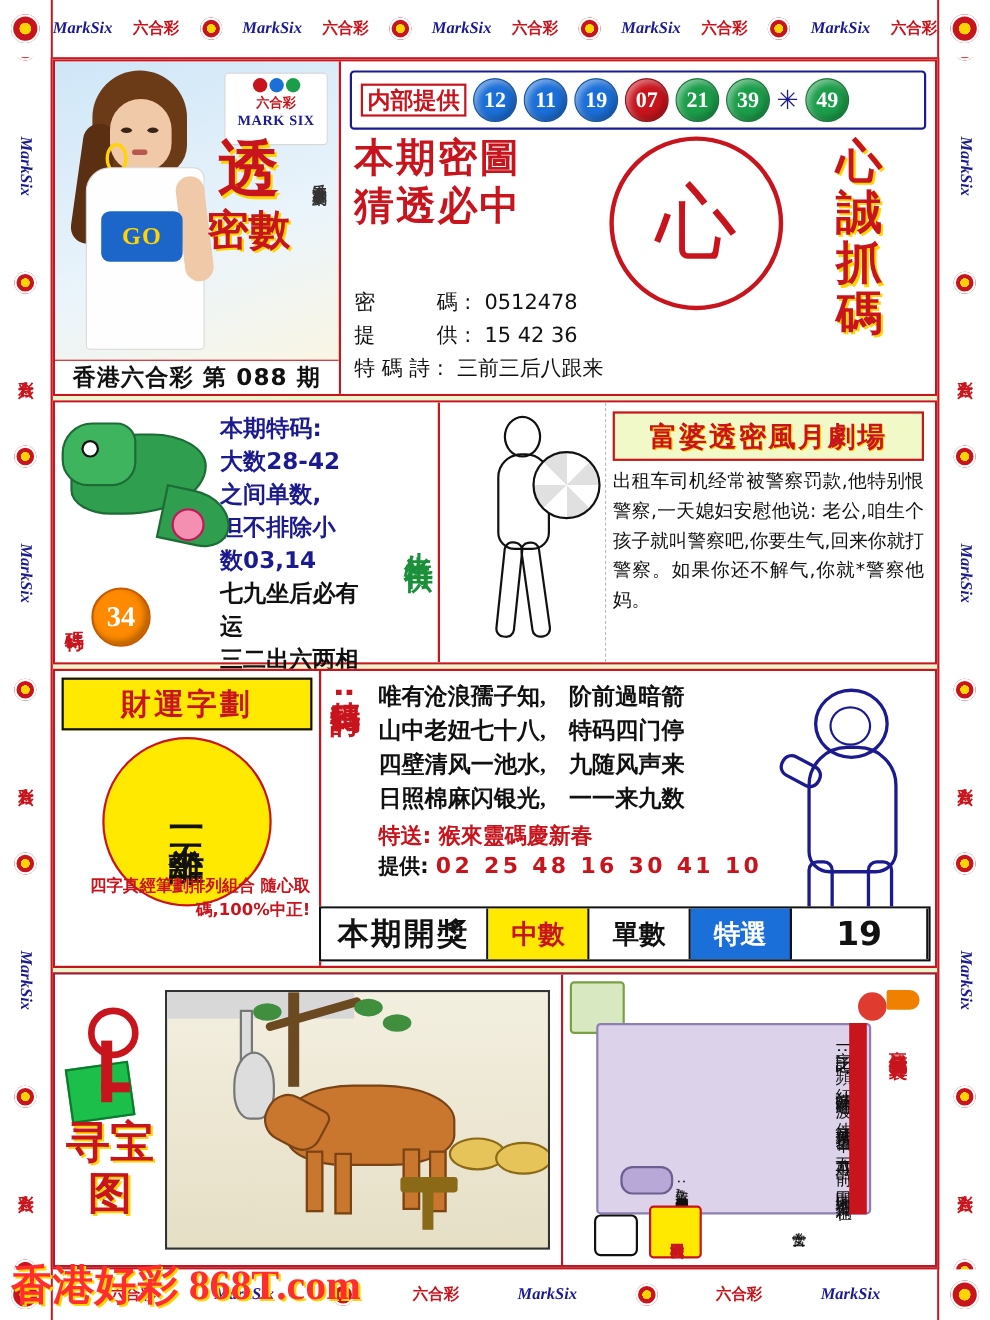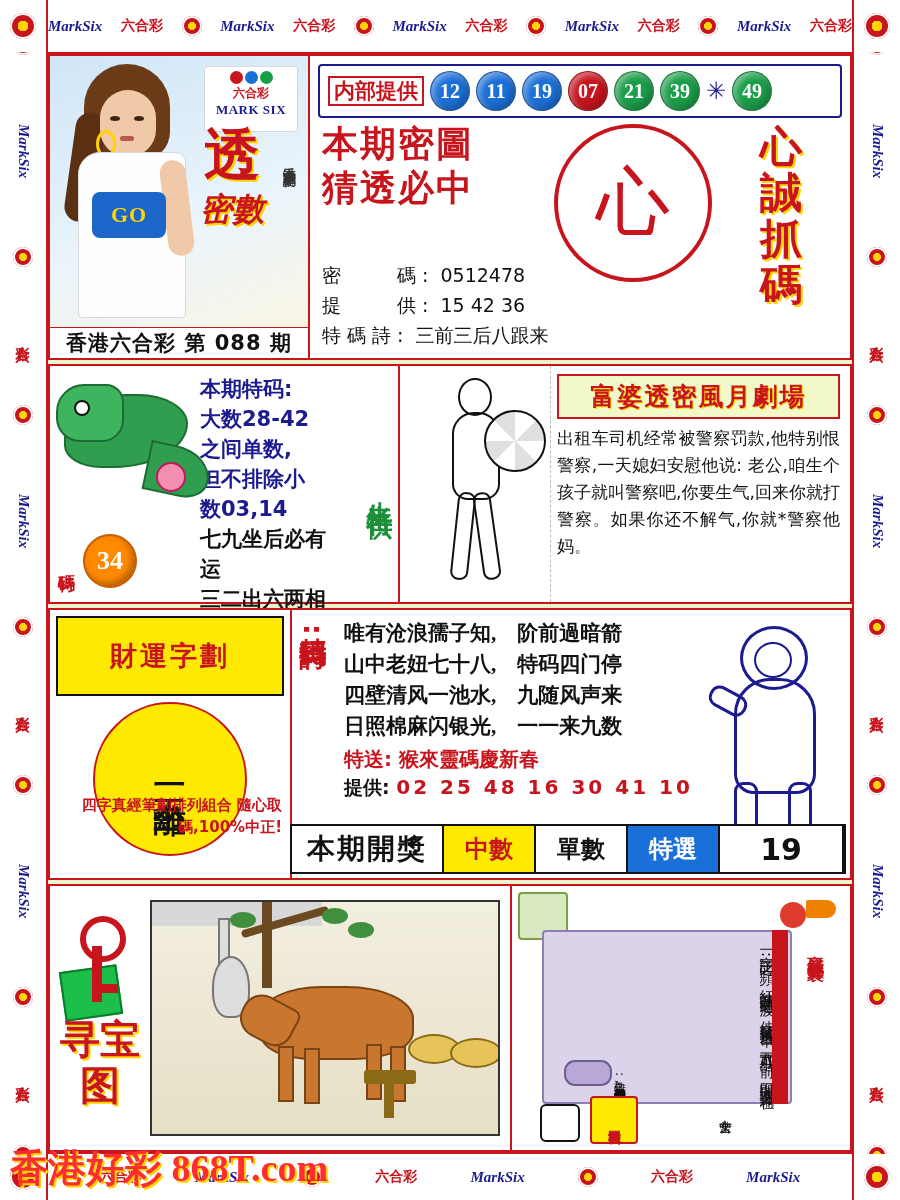--- a/index.html
+++ b/index.html
@@ -79,21 +79,21 @@
   .ms-balls{display:flex;justify-content:center;gap:2px;margin-top:4px;}
   .ms-balls i{width:13px;height:13px;border-radius:50%;display:inline-block;}
   .ms-cn{font-size:12px;color:#c8141c;font-weight:bold;margin-top:1px;}
   .ms-en{font-size:13px;color:#1b1b8f;font-family:"Liberation Serif",serif;font-weight:bold;letter-spacing:.5px;}
   .tou{
     position:absolute;right:44px;top:72px;
     font-family:"DejaVu Sans",sans-serif;font-weight:bold;color:#c8141c;
     font-size:56px;line-height:54px;text-align:center;
     text-shadow:2px 2px 0 #ffd400;
   }
-  .tou .small{font-size:32px;display:block;font-style:italic;}
+  .tou .small{font-size:38px;display:block;}
   .side-text{
     position:absolute;right:10px;top:100px;writing-mode:vertical-rl;
     font-size:13px;color:#333;letter-spacing:2px;font-weight:bold;
   }
   .sec1-caption{
     position:absolute;left:0;right:0;bottom:0;height:30px;
     background:#fff;border-top:1px solid #c8141c;
     display:flex;align-items:center;justify-content:center;
     font-size:21px;font-weight:bold;color:#111;letter-spacing:1px;
   }
@@ -180,21 +180,21 @@
     text-shadow:1px 1px 0 #ffd400;
   }
   .story-body{
     margin:6px 10px 0 6px;font-size:17px;line-height:27px;color:#111;text-align:justify;
   }
 
   
   .sec3{height:272px;display:flex;background:#fff;}
   .sec3-left{width:240px;border-right:2px solid #c8141c;position:relative;}
   .cai-title{
-    margin:6px;padding:20px 0;text-align:center;background:#ffe900;border:2px solid #111;
+    margin:6px;padding:4px 0;text-align:center;background:#ffe900;border:2px solid #111;
     font-size:27px;font-weight:bold;color:#c8141c;letter-spacing:3px;
   }
   .oval{
     margin:4px auto 0;width:150px;height:150px;border-radius:50%;
     background:#ffe900;border:2px solid #c8141c;
     display:flex;align-items:center;justify-content:center;
   }
   .oval .chars{writing-mode:vertical-rl;font-size:32px;font-weight:bold;color:#111;letter-spacing:6px;line-height:46px;}
   .cai-foot{
     position:absolute;left:8px;right:8px;bottom:40px;

